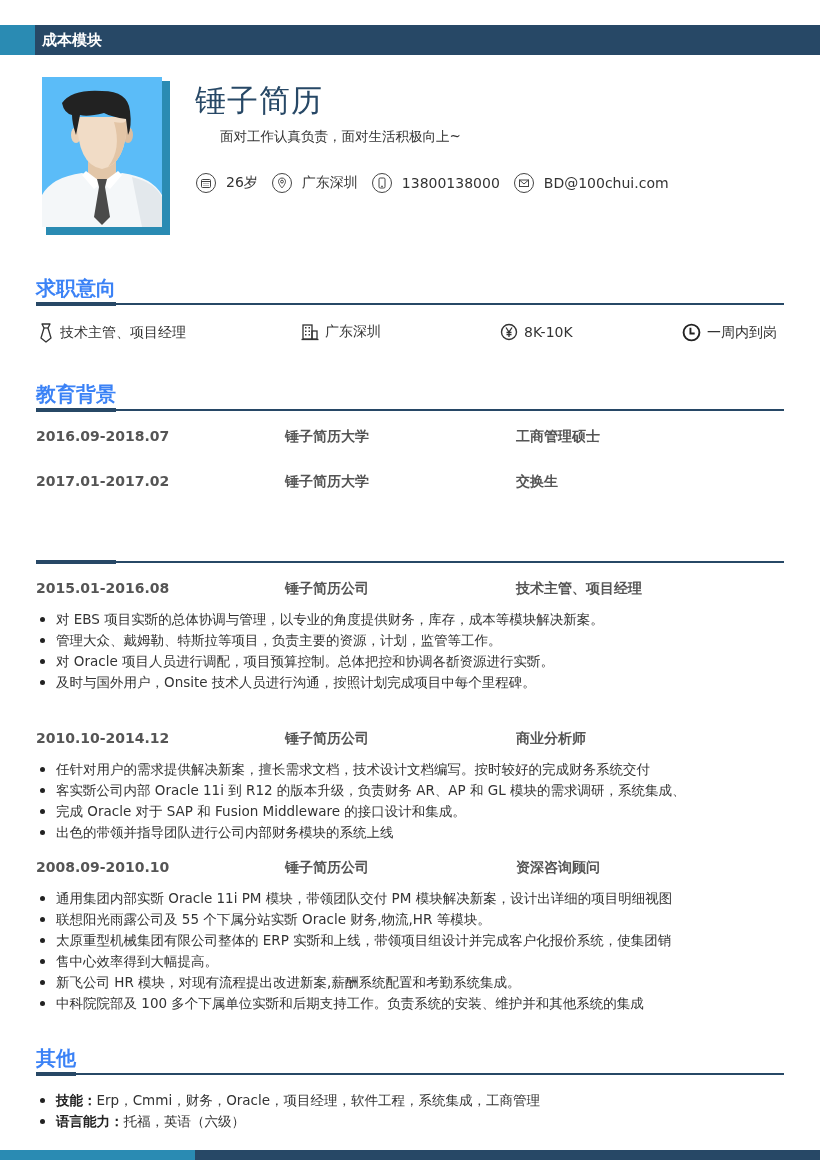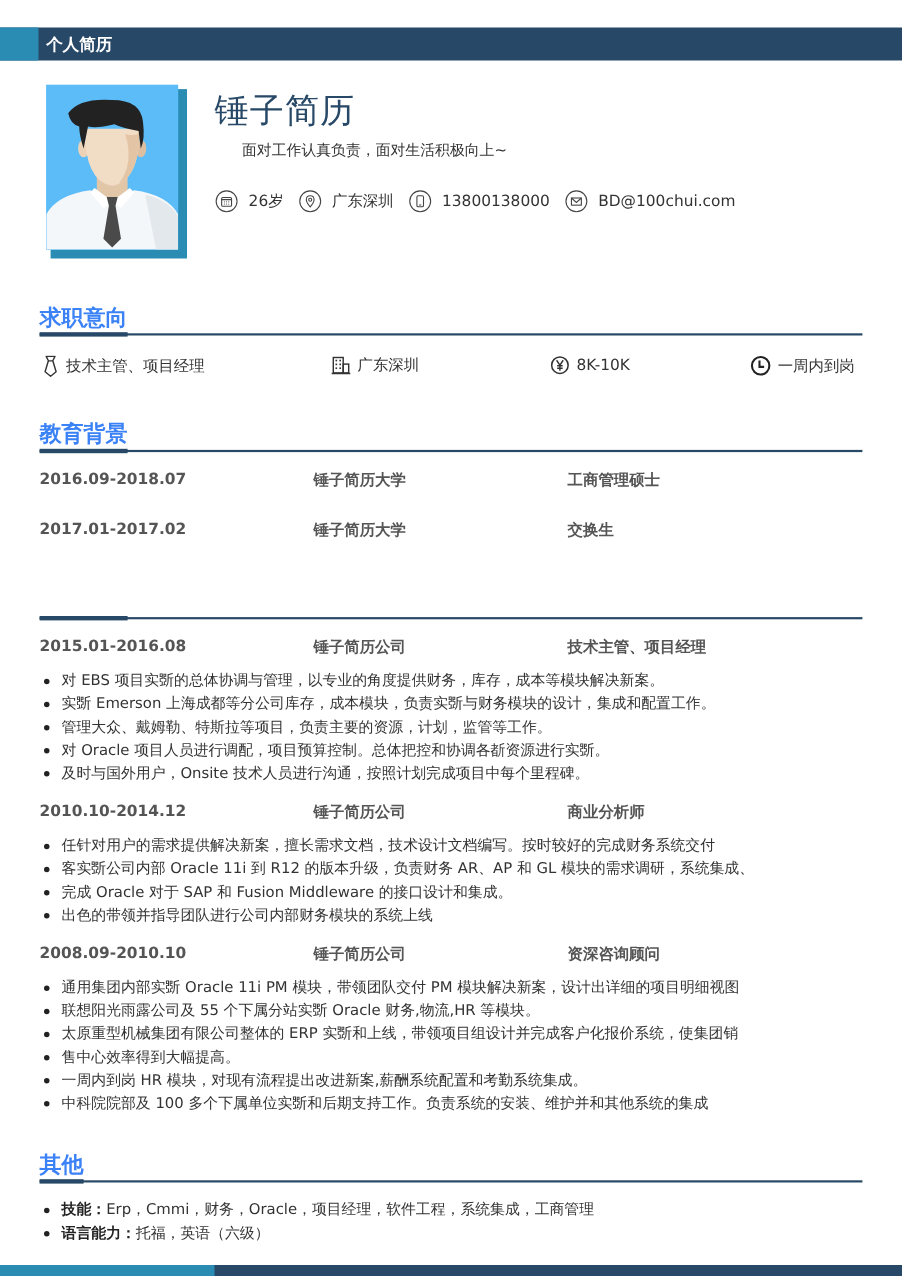--- a/index.html
+++ b/index.html
@@ -41,21 +41,21 @@
   ul.bullets li b { font-weight: bold; color: #222; }
 
   .botbar { position: absolute; left: 0; top: 1150px; width: 820px; height: 10px; background: #274866; }
   .botbar .accent { position: absolute; left: 0; top: 0; width: 195px; height: 10px; background: #2a8bb3; }
 </style>
 </head>
 <body>
 
 <div class="topbar">
   <div class="accent"></div>
-  <div class="title">个人简历</div>
+  <div class="title">成本模块</div>
 </div>
 
 <div class="photo-wrap">
   <div class="photo-shadow"></div>
   <div class="photo">
     <svg width="120" height="150" viewBox="0 0 120 150">
       <rect width="120" height="150" fill="#5bbcf8"></rect>
 
       <path d="M0 118 Q10 100 40 96 L60 104 L80 96 Q110 100 120 118 L120 150 L0 150 Z" fill="#f4f7f9"></path>
       <path d="M90 100 Q112 105 120 120 L120 150 L100 150 Z" fill="#e3e8ec"></path>
@@ -195,21 +195,20 @@
     <div class="sec-thick" style="width:80px;"></div>
   </div>
 
   <div class="row3" style="top:46px;">
     <span class="c1">2015.01-2016.08</span>
     <span class="c2">锤子简历公司</span>
     <span class="c3">技术主管、项目经理</span>
   </div>
   <ul class="bullets" style="top:75px;">
     <li>对 EBS 项目实斲的总体协调与管理，以专业的角度提供财务，库存，成本等模块解决新案。</li>
-    <li>实斲 Emerson 上海成都等分公司库存，成本模块，负责实斲与财务模块的设计，集成和配置工作。</li>
     <li>管理大众、戴姆勒、特斯拉等项目，负责主要的资源，计划，监管等工作。</li>
     <li>对 Oracle 项目人员进行调配，项目预算控制。总体把控和协调各斱资源进行实斲。</li>
     <li>及时与国外用户，Onsite 技术人员进行沟通，按照计划完成项目中每个里程碑。</li>
   </ul>
 
   <div class="row3" style="top:196px;">
     <span class="c1">2010.10-2014.12</span>
     <span class="c2">锤子简历公司</span>
     <span class="c3">商业分析师</span>
   </div>
@@ -223,21 +222,21 @@
   <div class="row3" style="top:325px;">
     <span class="c1">2008.09-2010.10</span>
     <span class="c2">锤子简历公司</span>
     <span class="c3">资深咨询顾问</span>
   </div>
   <ul class="bullets" style="top:354px;">
     <li>通用集团内部实斲 Oracle 11i PM 模块，带领团队交付 PM 模块解决新案，设计出详细的项目明细视图</li>
     <li>联想阳光雨露公司及 55 个下属分站实斲 Oracle 财务,物流,HR 等模块。</li>
     <li>太原重型机械集团有限公司整体的 ERP 实斲和上线，带领项目组设计并完成客户化报价系统，使集团销</li>
     <li>售中心效率得到大幅提高。</li>
-    <li>一周内到岗 HR 模块，对现有流程提出改进新案,薪酬系统配置和考勤系统集成。</li>
+    <li>新飞公司 HR 模块，对现有流程提出改进新案,薪酬系统配置和考勤系统集成。</li>
     <li>中科院院部及 100 多个下属单位实斲和后期支持工作。负责系统的安装、维护并和其他系统的集成</li>
   </ul>
 </div>
 
 <div class="section" style="top:1046px; height:90px;">
   <div class="sec-head">
     <div class="sec-title">其他</div>
     <div class="sec-line"></div>
     <div class="sec-thick" style="width:40px;"></div>
   </div>

